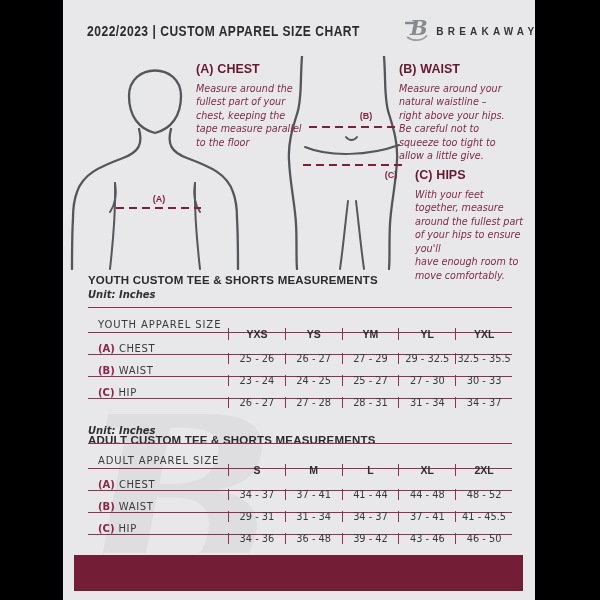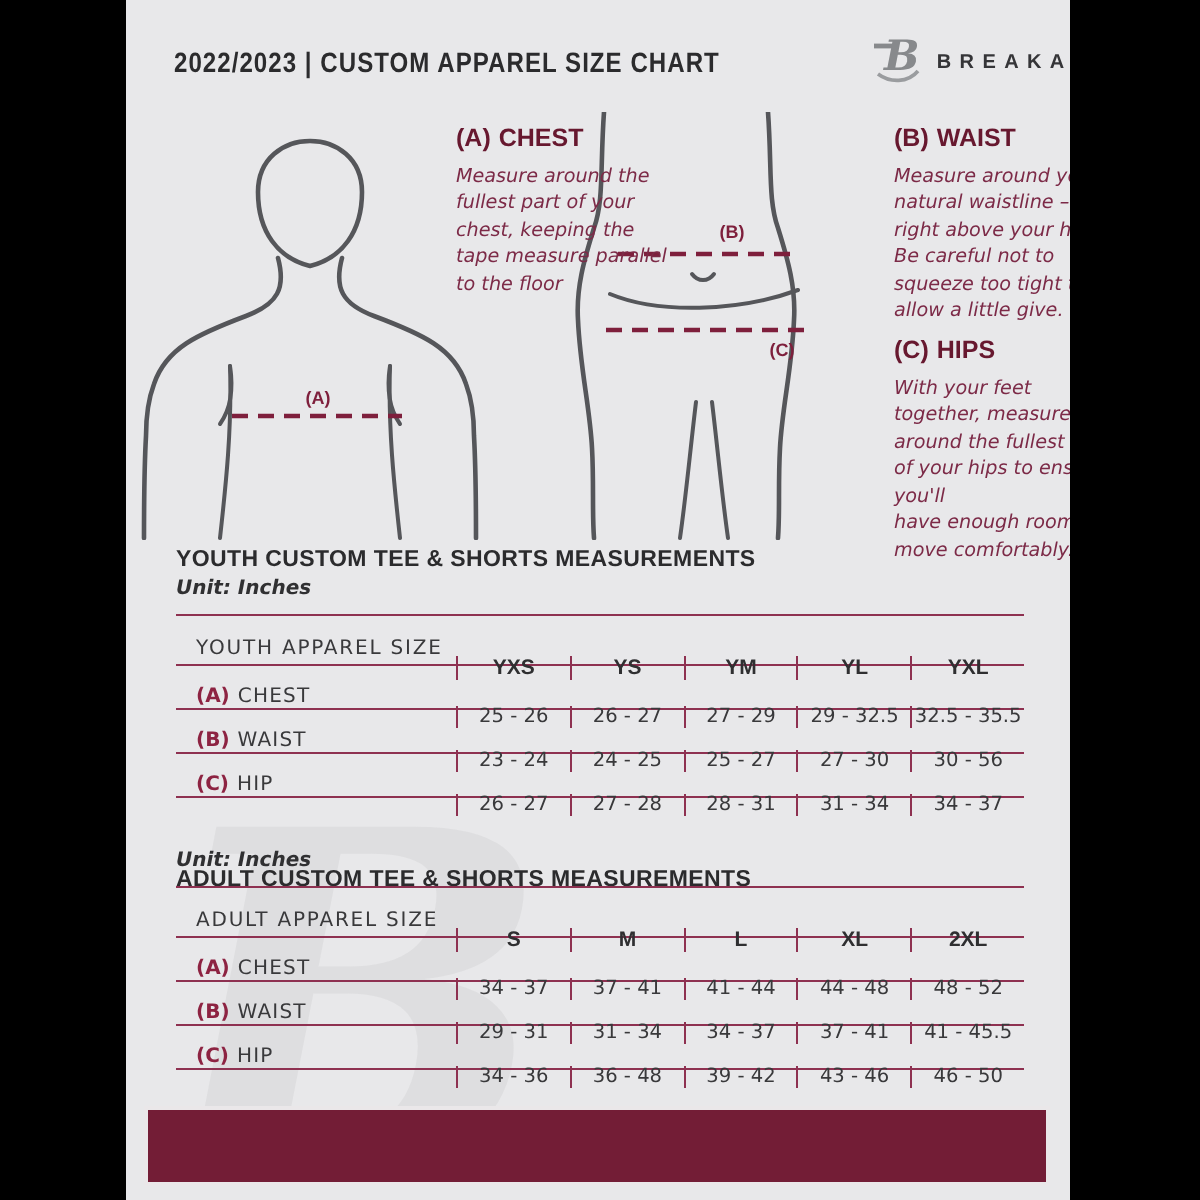--- a/index.html
+++ b/index.html
@@ -6,36 +6,36 @@
   .stage{position:relative;width:600px;height:600px;background:#000;overflow:hidden;
          font-family:"DejaVu Sans",sans-serif;}
   .page{position:absolute;left:63px;top:0;width:472px;height:600px;background:#e8e8ea;overflow:hidden;}
 
   .watermark{position:absolute;left:18px;top:386px;font-family:"DejaVu Serif",serif;
              font-style:italic;font-weight:bold;font-size:230px;line-height:1;
              color:rgba(110,110,120,0.08);pointer-events:none;}
 
   
   .header{position:absolute;top:16px;left:24px;width:426px;height:30px;
-          display:flex;justify-content:space-between;align-items:center;gap:32px;}
+          display:flex;justify-content:space-between;align-items:center;}
   .title{font-family:"Liberation Sans",sans-serif;font-weight:bold;font-size:14px;
          letter-spacing:0.6px;color:#2b2b2d;white-space:nowrap;
          transform:scaleX(0.86);transform-origin:left center;}
   .brand{display:flex;align-items:center;gap:5px;}
   .brand-name{font-family:"Liberation Sans",sans-serif;font-weight:bold;font-size:10px;
               letter-spacing:4.2px;color:#353538;}
 
   
-  .guide{position:absolute;margin-left:32px;}
+  .guide{position:absolute;}
   .guide-h{font-family:"Liberation Sans",sans-serif;font-weight:bold;font-size:12.5px;
            color:#67182f;margin-bottom:6px;}
   .guide-h .gap{margin-left:4px;}
   .guide-t{font-size:9.6px;font-style:italic;color:#7c2a47;line-height:1.4;white-space:pre-line;}
   .g-a{left:133px;top:62px;width:120px;}
-  .g-b{left:352px;top:62px;width:120px;}
+  .g-b{left:336px;top:62px;width:120px;}
   .g-c{left:352px;top:168px;width:122px;}
 
   .fig{position:absolute;}
   .fig1{left:6px;top:56px;}
   .fig2{left:220px;top:56px;}
 
   
   .tsec-title{position:absolute;left:25px;width:424px;
               font-family:"Liberation Sans",sans-serif;font-weight:bold;font-size:11.5px;
               letter-spacing:0.2px;color:#2b2b2d;}
@@ -164,21 +164,21 @@
       </div>
       <div class="t-row">
         <div class="t-cell lbl">
             <span class="row-key">(B)</span>
             <span class="row-name">WAIST</span>
           </div>
         <div class="t-cell val">23 - 24</div>
         <div class="t-cell val">24 - 25</div>
         <div class="t-cell val">25 - 27</div>
         <div class="t-cell val">27 - 30</div>
-        <div class="t-cell val">30 - 56</div>
+        <div class="t-cell val">30 - 33</div>
       </div>
       <div class="t-row">
         <div class="t-cell lbl">
             <span class="row-key">(C)</span>
             <span class="row-name">HIP</span>
           </div>
         <div class="t-cell val">26 - 27</div>
         <div class="t-cell val">27 - 28</div>
         <div class="t-cell val">28 - 31</div>
         <div class="t-cell val">31 - 34</div>

